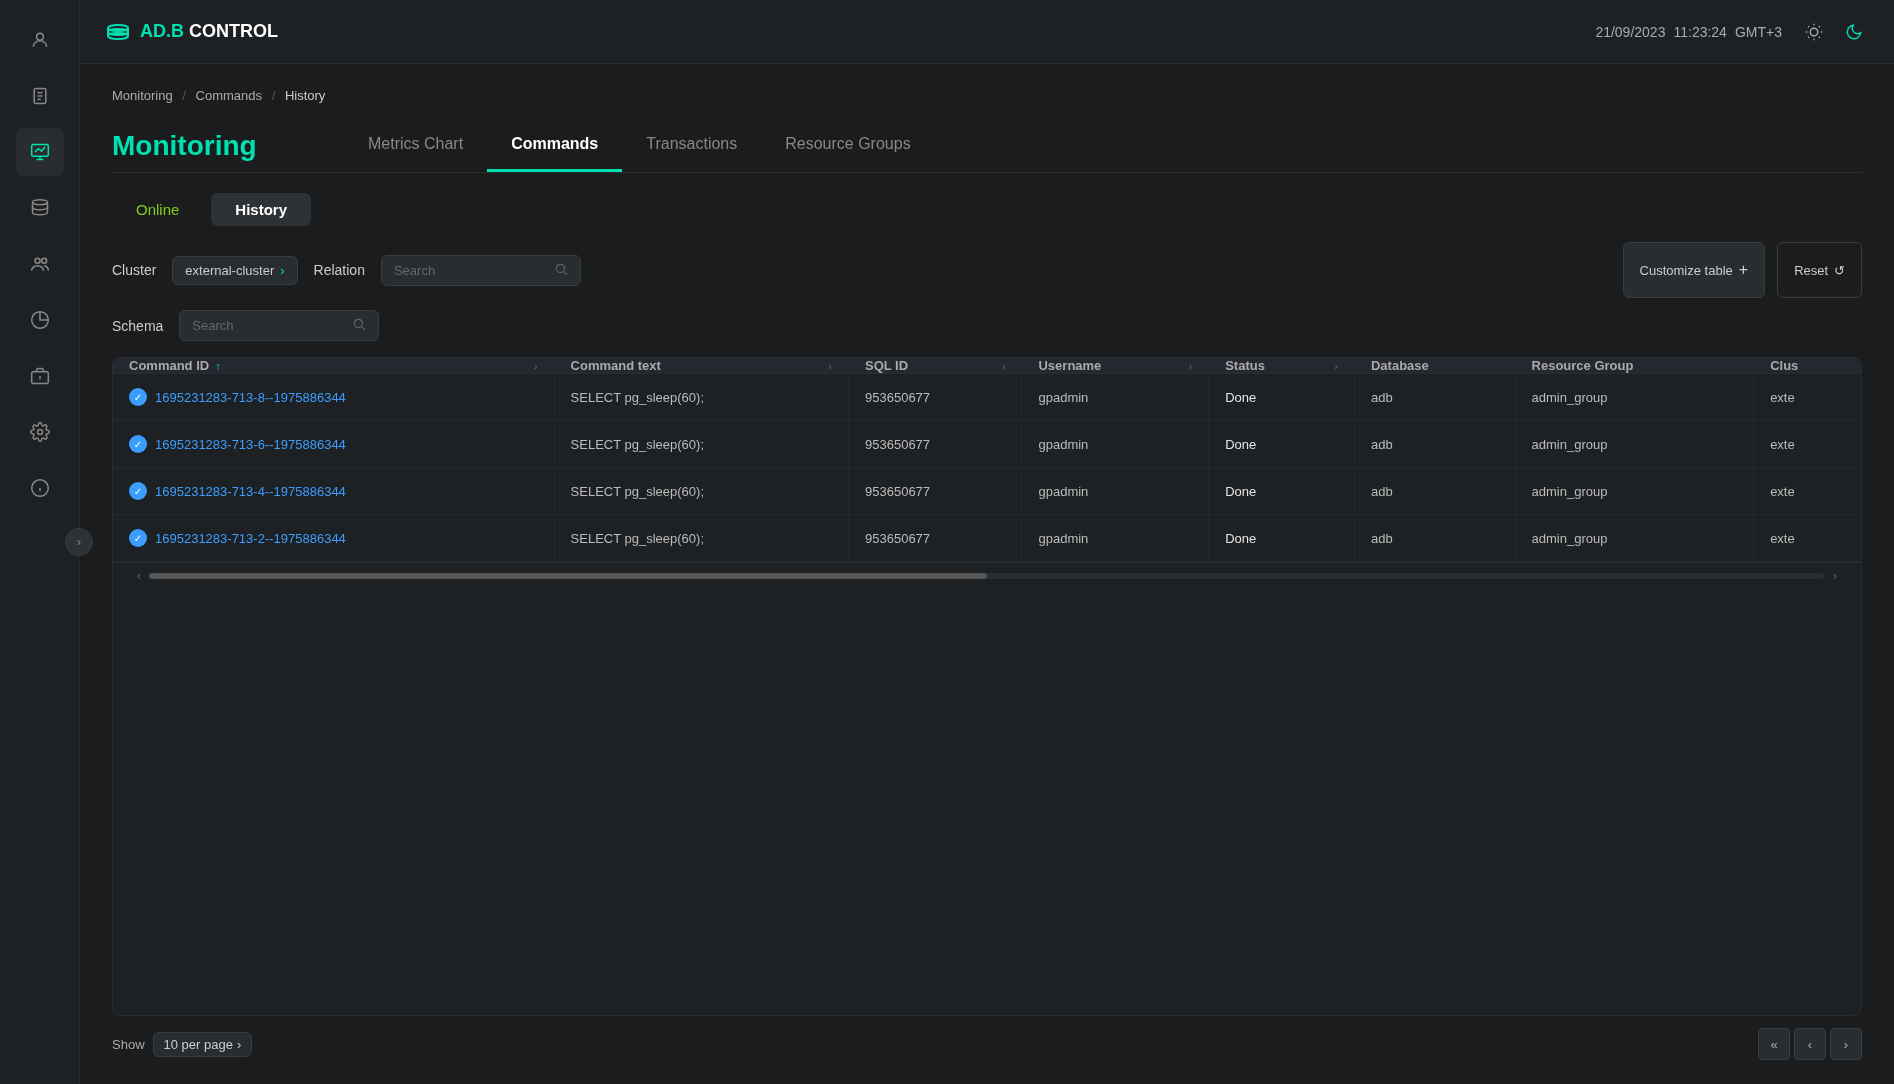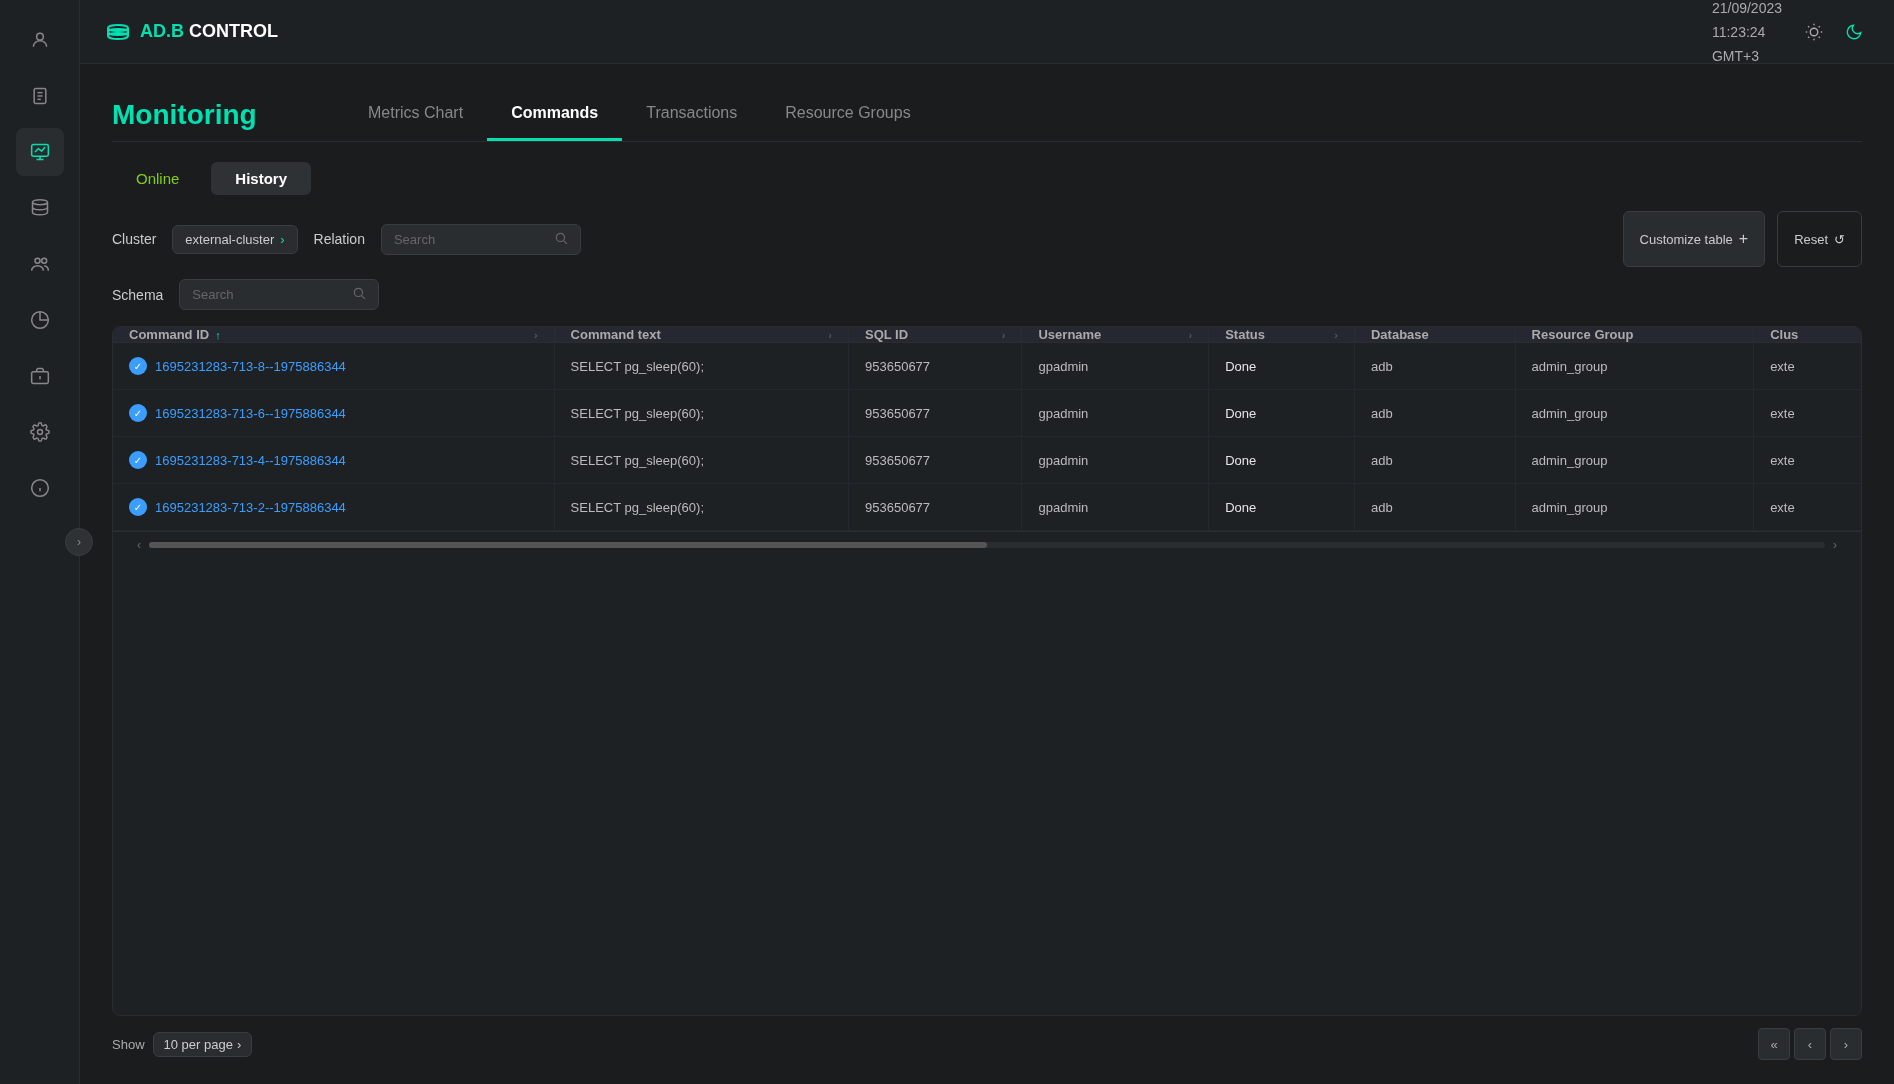--- a/index.html
+++ b/index.html
@@ -84,21 +84,21 @@
       font-weight: 700;
       color: #fff;
     }
     .header-right {
       display: flex;
       align-items: center;
       gap: 16px;
       color: #aaa;
       font-size: 14px;
     }
-    .header-time { display: flex; gap: 8px; flex-direction: column; }
+    .header-time { display: flex; gap: 8px; }
     .header-icons { display: flex; gap: 8px; }
     .header-icon {
       width: 32px;
       height: 32px;
       display: flex;
       align-items: center;
       justify-content: center;
       border-radius: 6px;
       cursor: pointer;
       color: #aaa;
@@ -523,20 +523,27 @@
           <svg width="18" height="18" viewBox="0 0 24 24" fill="none" stroke="#00e0b0" stroke-width="1.8">
             <path d="M21 12.79A9 9 0 1 1 11.21 3 7 7 0 0 0 21 12.79z"></path>
           </svg>
         </div>
       </div>
     </div>
   </div>
 
   <div class="content">
 
+    <div class="breadcrumb">
+      <span>Monitoring</span>
+      <span class="sep">/</span>
+      <span>Commands</span>
+      <span class="sep">/</span>
+      <span>History</span>
+    </div>
 
     <div class="page-header-row">
       <h1 class="page-title">Monitoring</h1>
       <div class="tabs-row" style="flex:1;border-bottom:none;">
         <div class="tab">
           <span>Metrics Chart</span>
         </div>
         <div class="tab active" style="border-bottom:3px solid #00e0b0;color:#fff;font-weight:600;">
           <span>Commands</span>
         </div>

